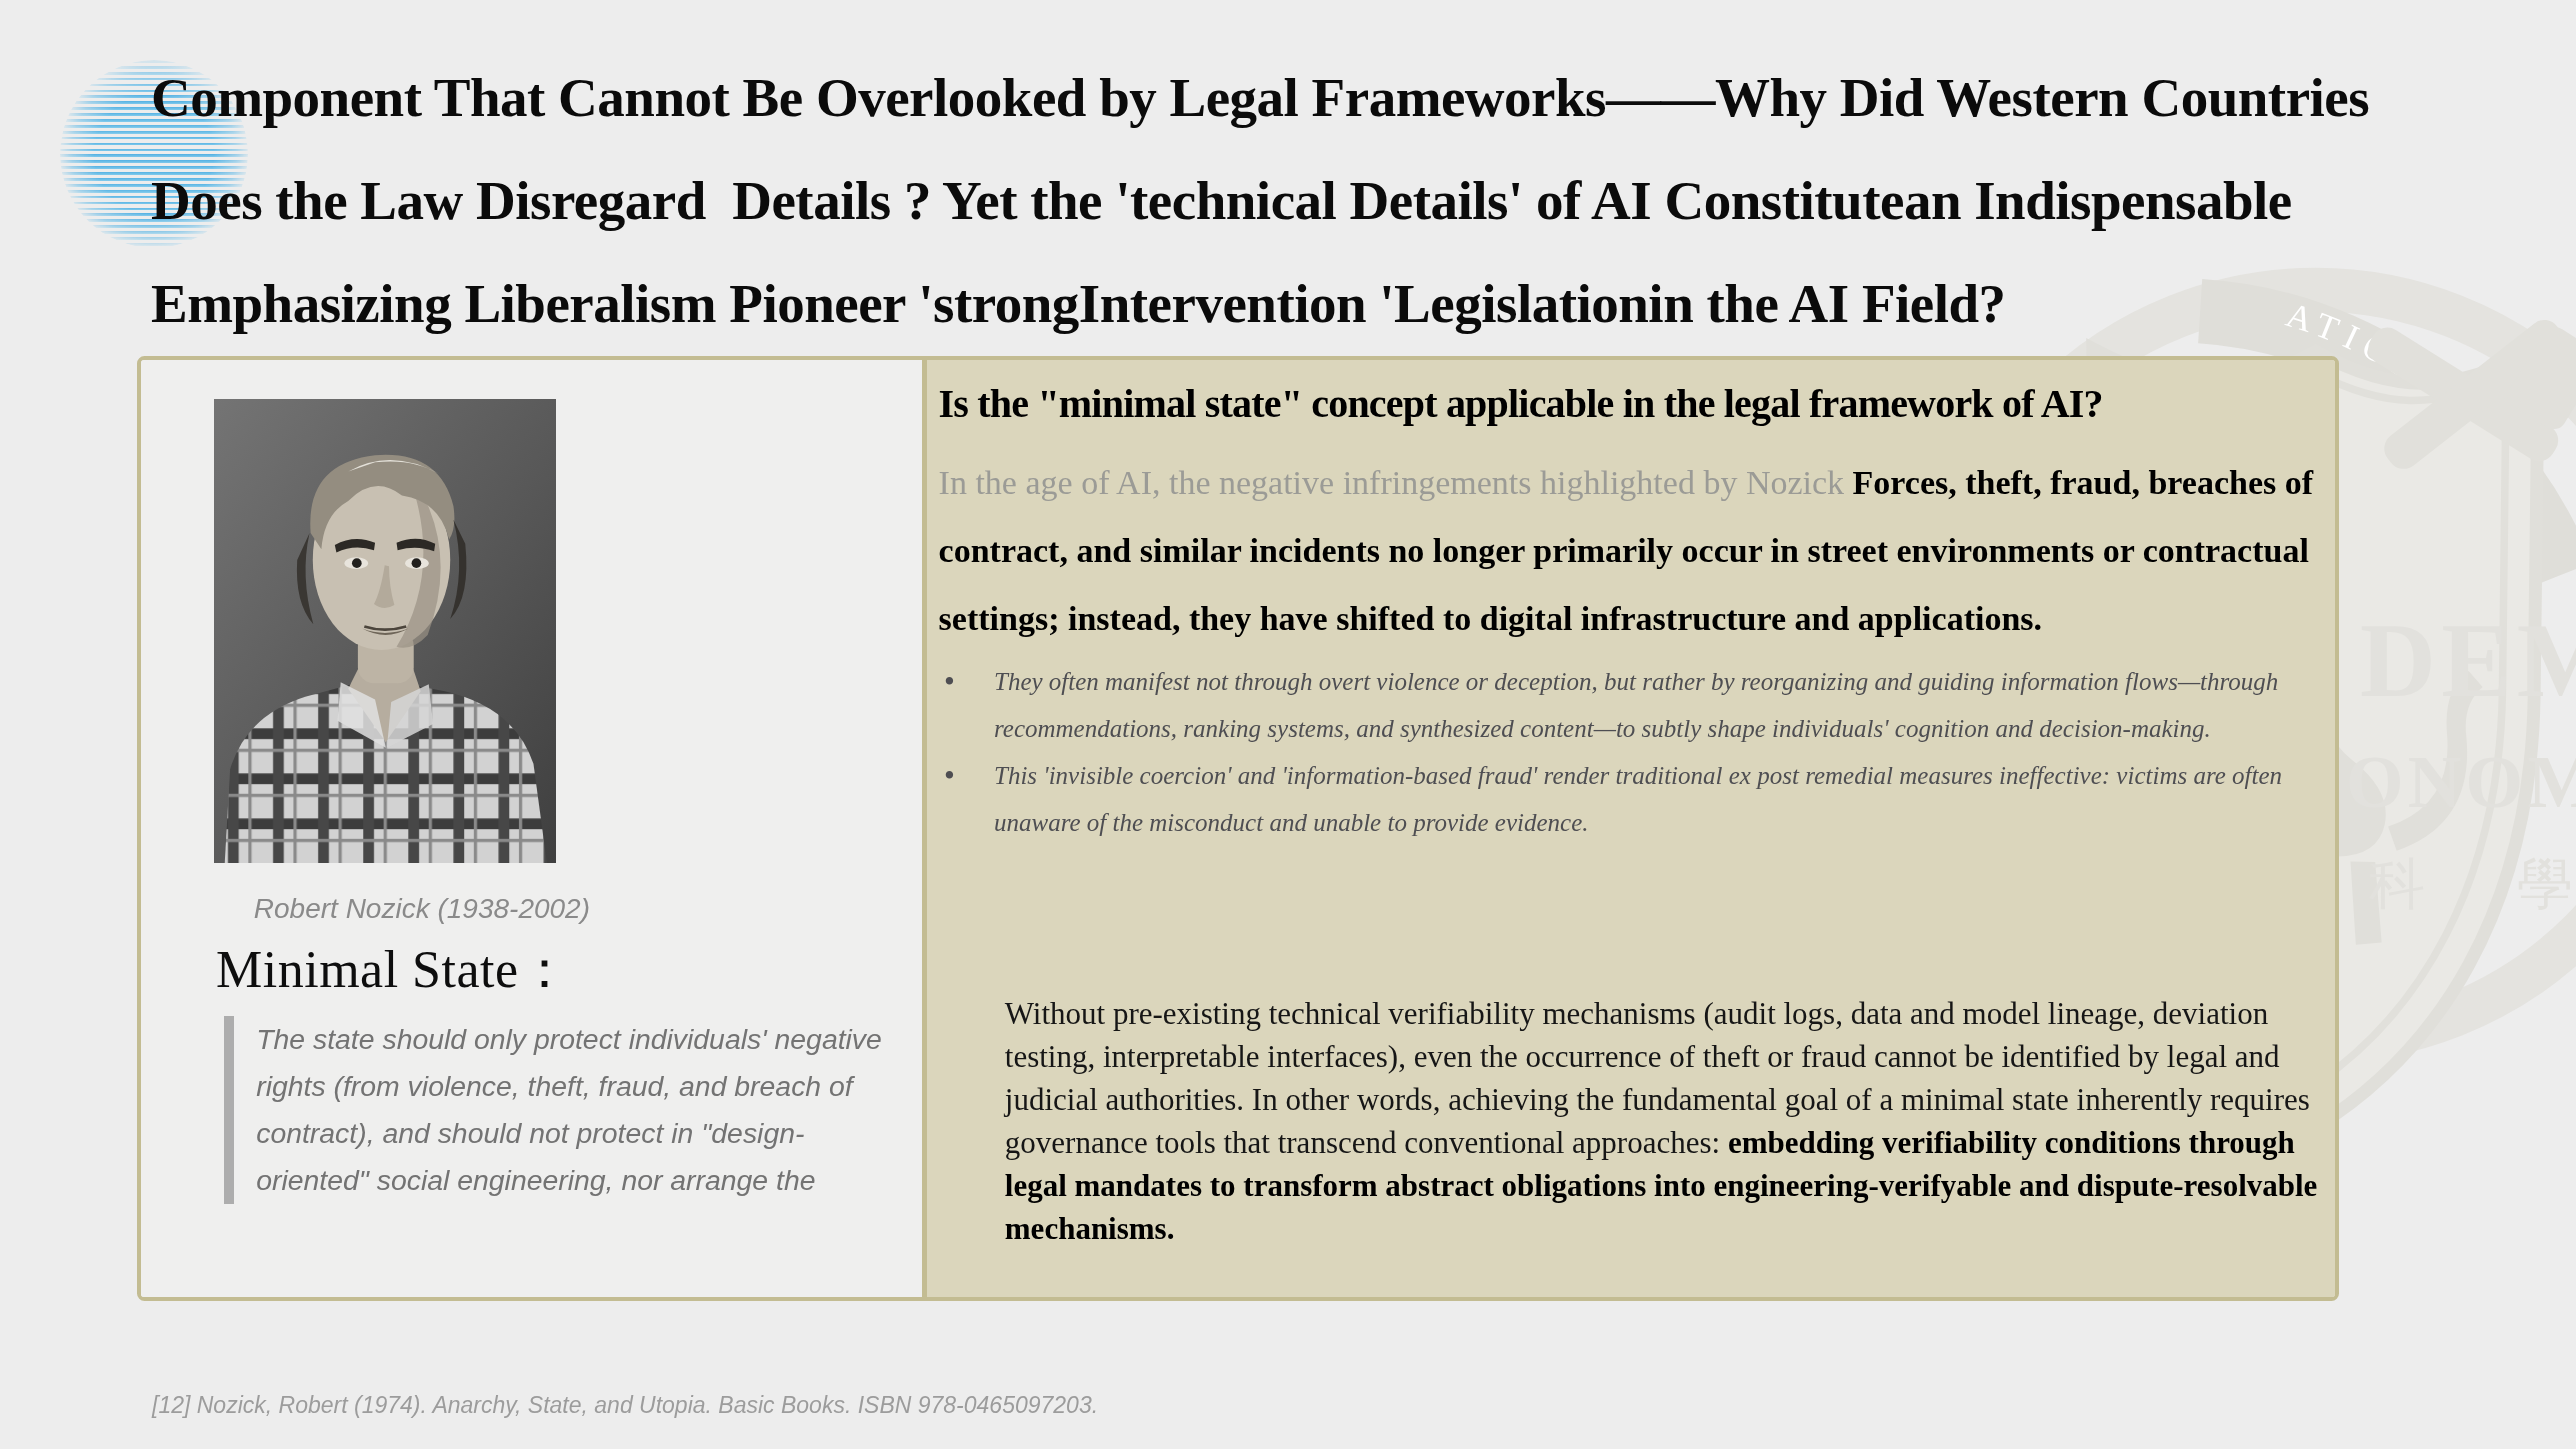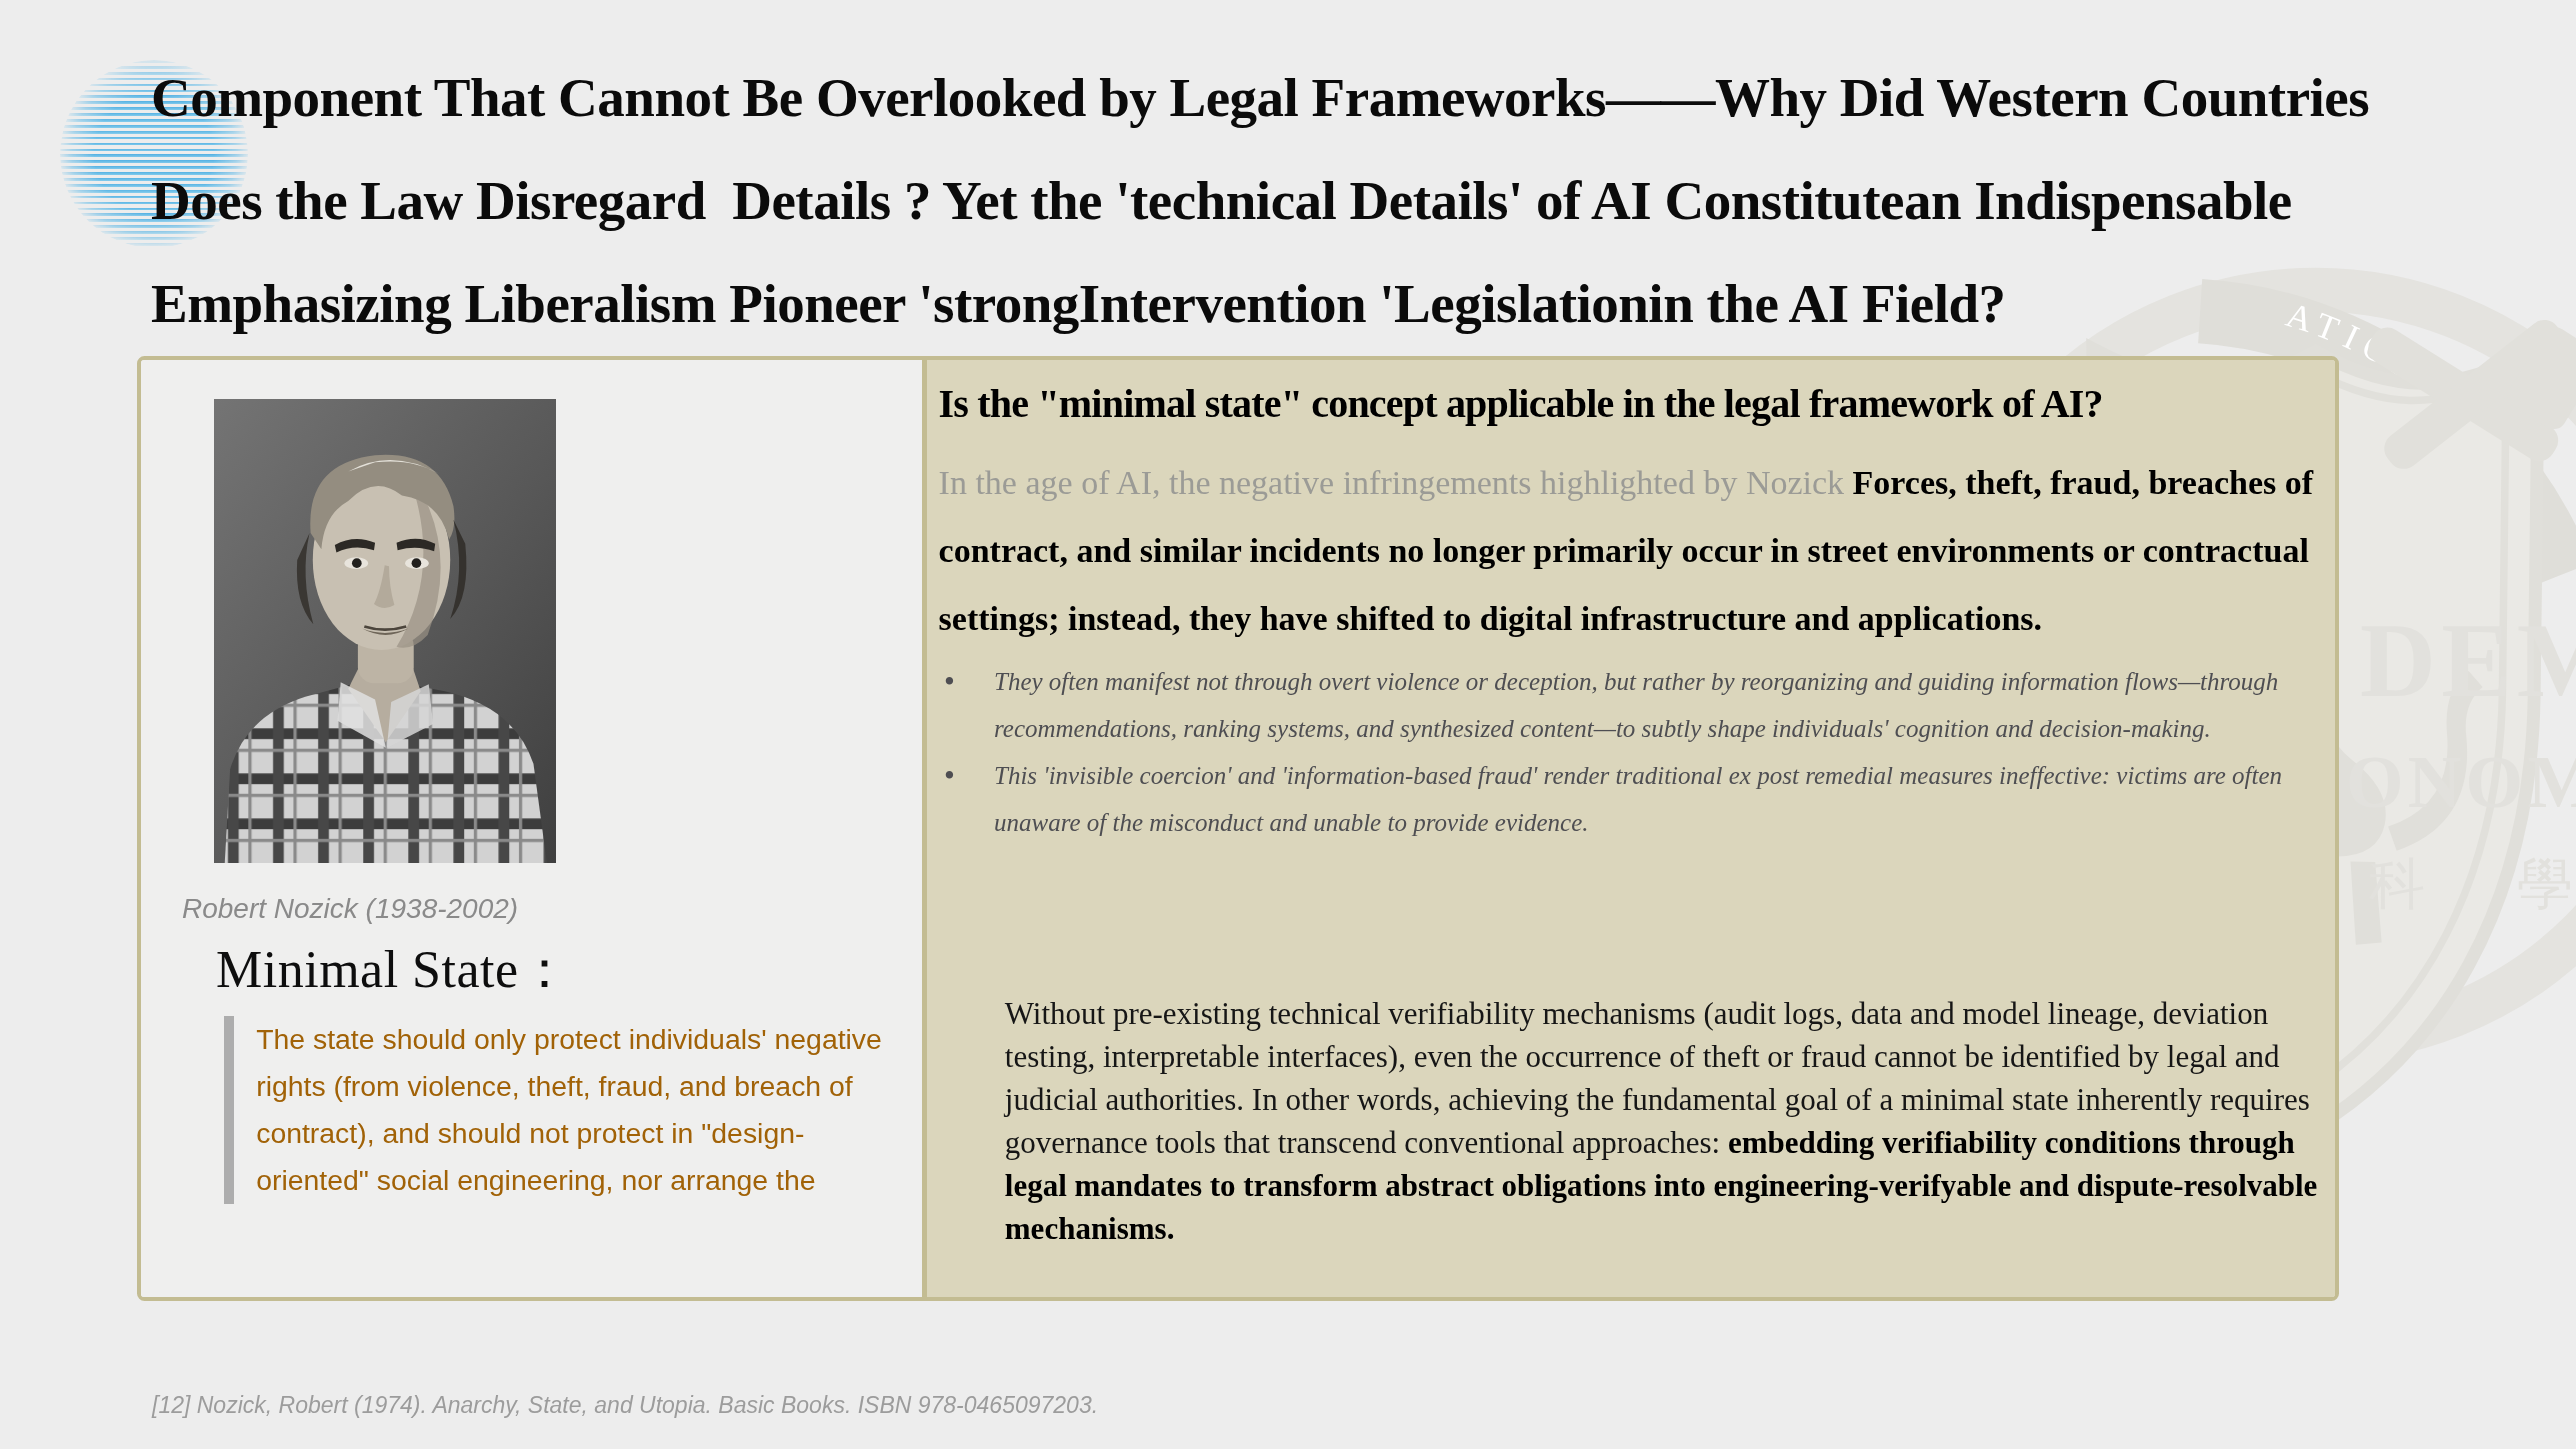--- a/index.html
+++ b/index.html
@@ -45,34 +45,34 @@
   }
   .panel-left{width:781px;position:relative;background:#efefee;flex:none;
     border-radius:2.7px 0 0 2.7px;}
   .panel-divider{width:4.8px;background:#c3bc92;flex:none;}
   .panel-right{flex:1;position:relative;background:#dbd6bc;border-radius:0 2.7px 2.7px 0;}
 
   
   .photo{position:absolute;left:73px;top:39px;width:342px;height:464px;overflow:hidden;}
   .photo svg{display:block;width:100%;height:100%;}
   .photo-caption{
-    position:absolute;left:41px;top:533px;width:408px;text-align:left;
+    position:absolute;left:41px;top:533px;width:408px;text-align:right;
     font-family:"Liberation Sans","DejaVu Sans",sans-serif;font-style:italic;
     font-size:28px;color:#8a8a8a;
   }
   .ms-heading{
     position:absolute;left:75px;top:575px;font-size:52px;color:#0e0e0e;
     letter-spacing:0.5px;
     text-align:center;
   }
   .quote{position:absolute;left:83px;top:656px;display:flex;}
   .quote-bar{width:9.7px;background:#adadad;flex:none;margin-right:22.5px;}
   .quote-text{
-    font-family:"Liberation Sans","DejaVu Sans",sans-serif;
-    font-size:28.4px;color:#a16207;line-height:47px;width:660px;
+    font-family:"Liberation Sans","DejaVu Sans",sans-serif;font-style:italic;
+    font-size:28.4px;color:#737373;line-height:47px;width:660px;
   }
   .quote-text sup{font-size:18px;line-height:0;}
 
   
   .rp-heading{
     position:absolute;left:11.8px;top:20.4px;font-size:40px;font-weight:bold;color:#000;
     white-space:nowrap;letter-spacing:-0.8px;
   }
   .rp-para1{
     position:absolute;left:11.8px;top:89px;width:1394px;

